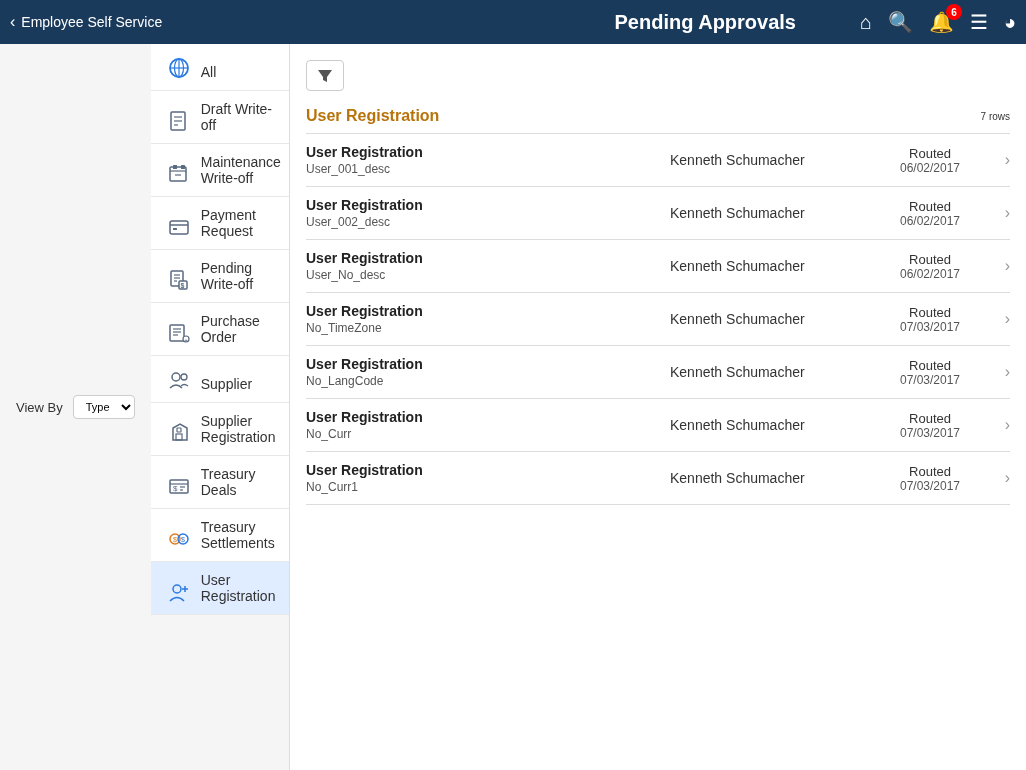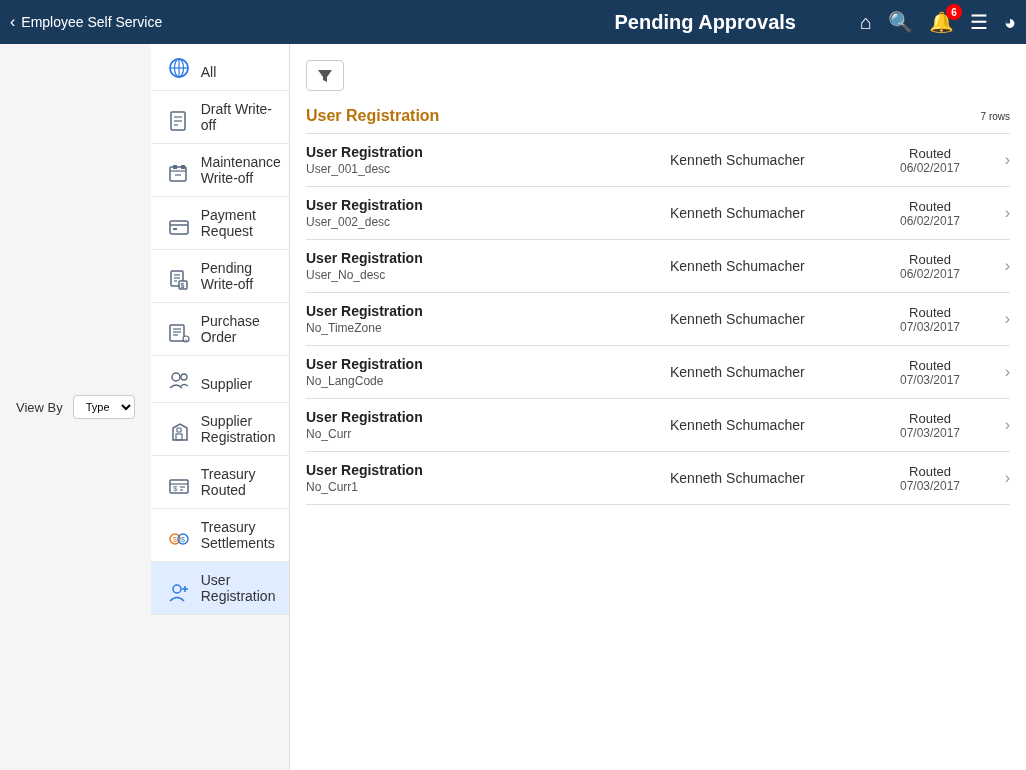--- a/index.html
+++ b/index.html
@@ -370,21 +370,21 @@
       <div class="sidebar-item">
         <div class="sidebar-item-icon">
           <svg width="22" height="22" viewBox="0 0 22 22">
             <rect x="2" y="5" width="18" height="13" rx="1" fill="none" stroke="#5a6a80" stroke-width="1.5"></rect>
             <line x1="2" y1="9" x2="20" y2="9" stroke="#5a6a80" stroke-width="1.2"></line>
             <text x="5" y="16" font-size="8" fill="#5a6a80">$</text>
             <line x1="12" y1="12" x2="17" y2="12" stroke="#5a6a80" stroke-width="1.2"></line>
             <line x1="12" y1="15" x2="15" y2="15" stroke="#5a6a80" stroke-width="1.2"></line>
           </svg>
         </div>
-        <span class="sidebar-item-label">Treasury Routed</span>
+        <span class="sidebar-item-label">Treasury Deals</span>
         <span class="sidebar-badge">3</span>
       </div>
 
       <div class="sidebar-item">
         <div class="sidebar-item-icon">
           <svg width="22" height="22" viewBox="0 0 22 22">
             <circle cx="7" cy="11" r="5" fill="none" stroke="#e07b20" stroke-width="1.5"></circle>
             <circle cx="15" cy="11" r="5" fill="none" stroke="#2a7ae2" stroke-width="1.5"></circle>
             <text x="5" y="14" font-size="7" fill="#e07b20">$</text>
             <text x="13" y="14" font-size="7" fill="#2a7ae2">$</text>

